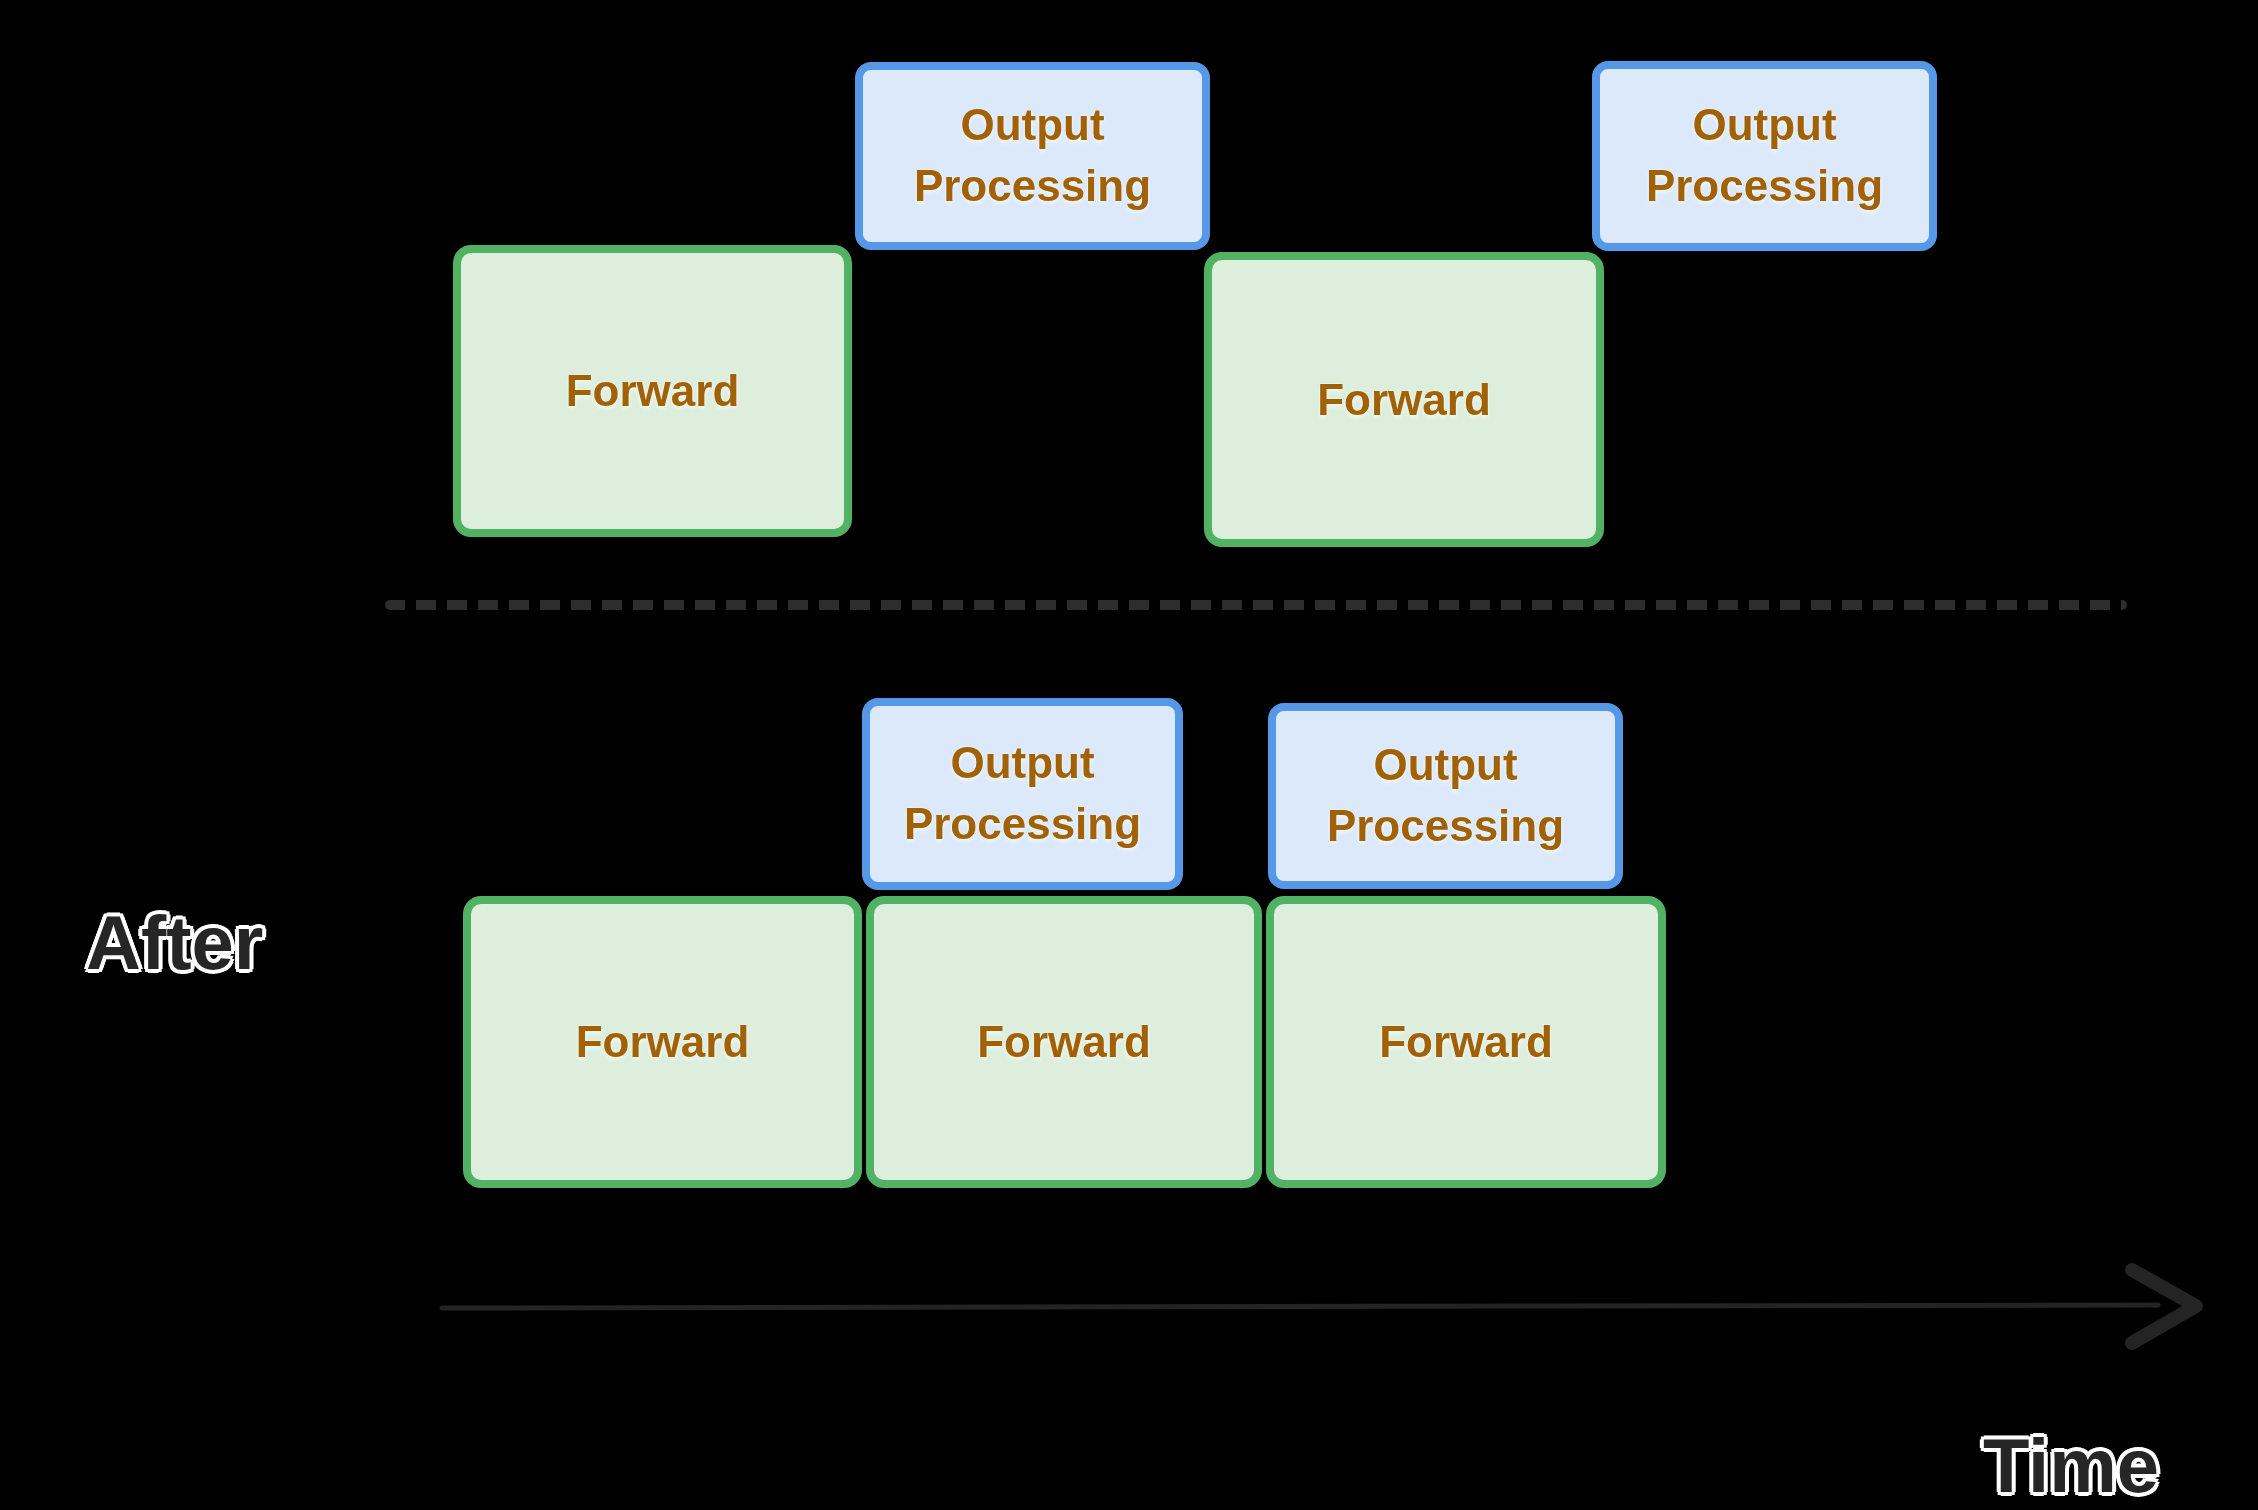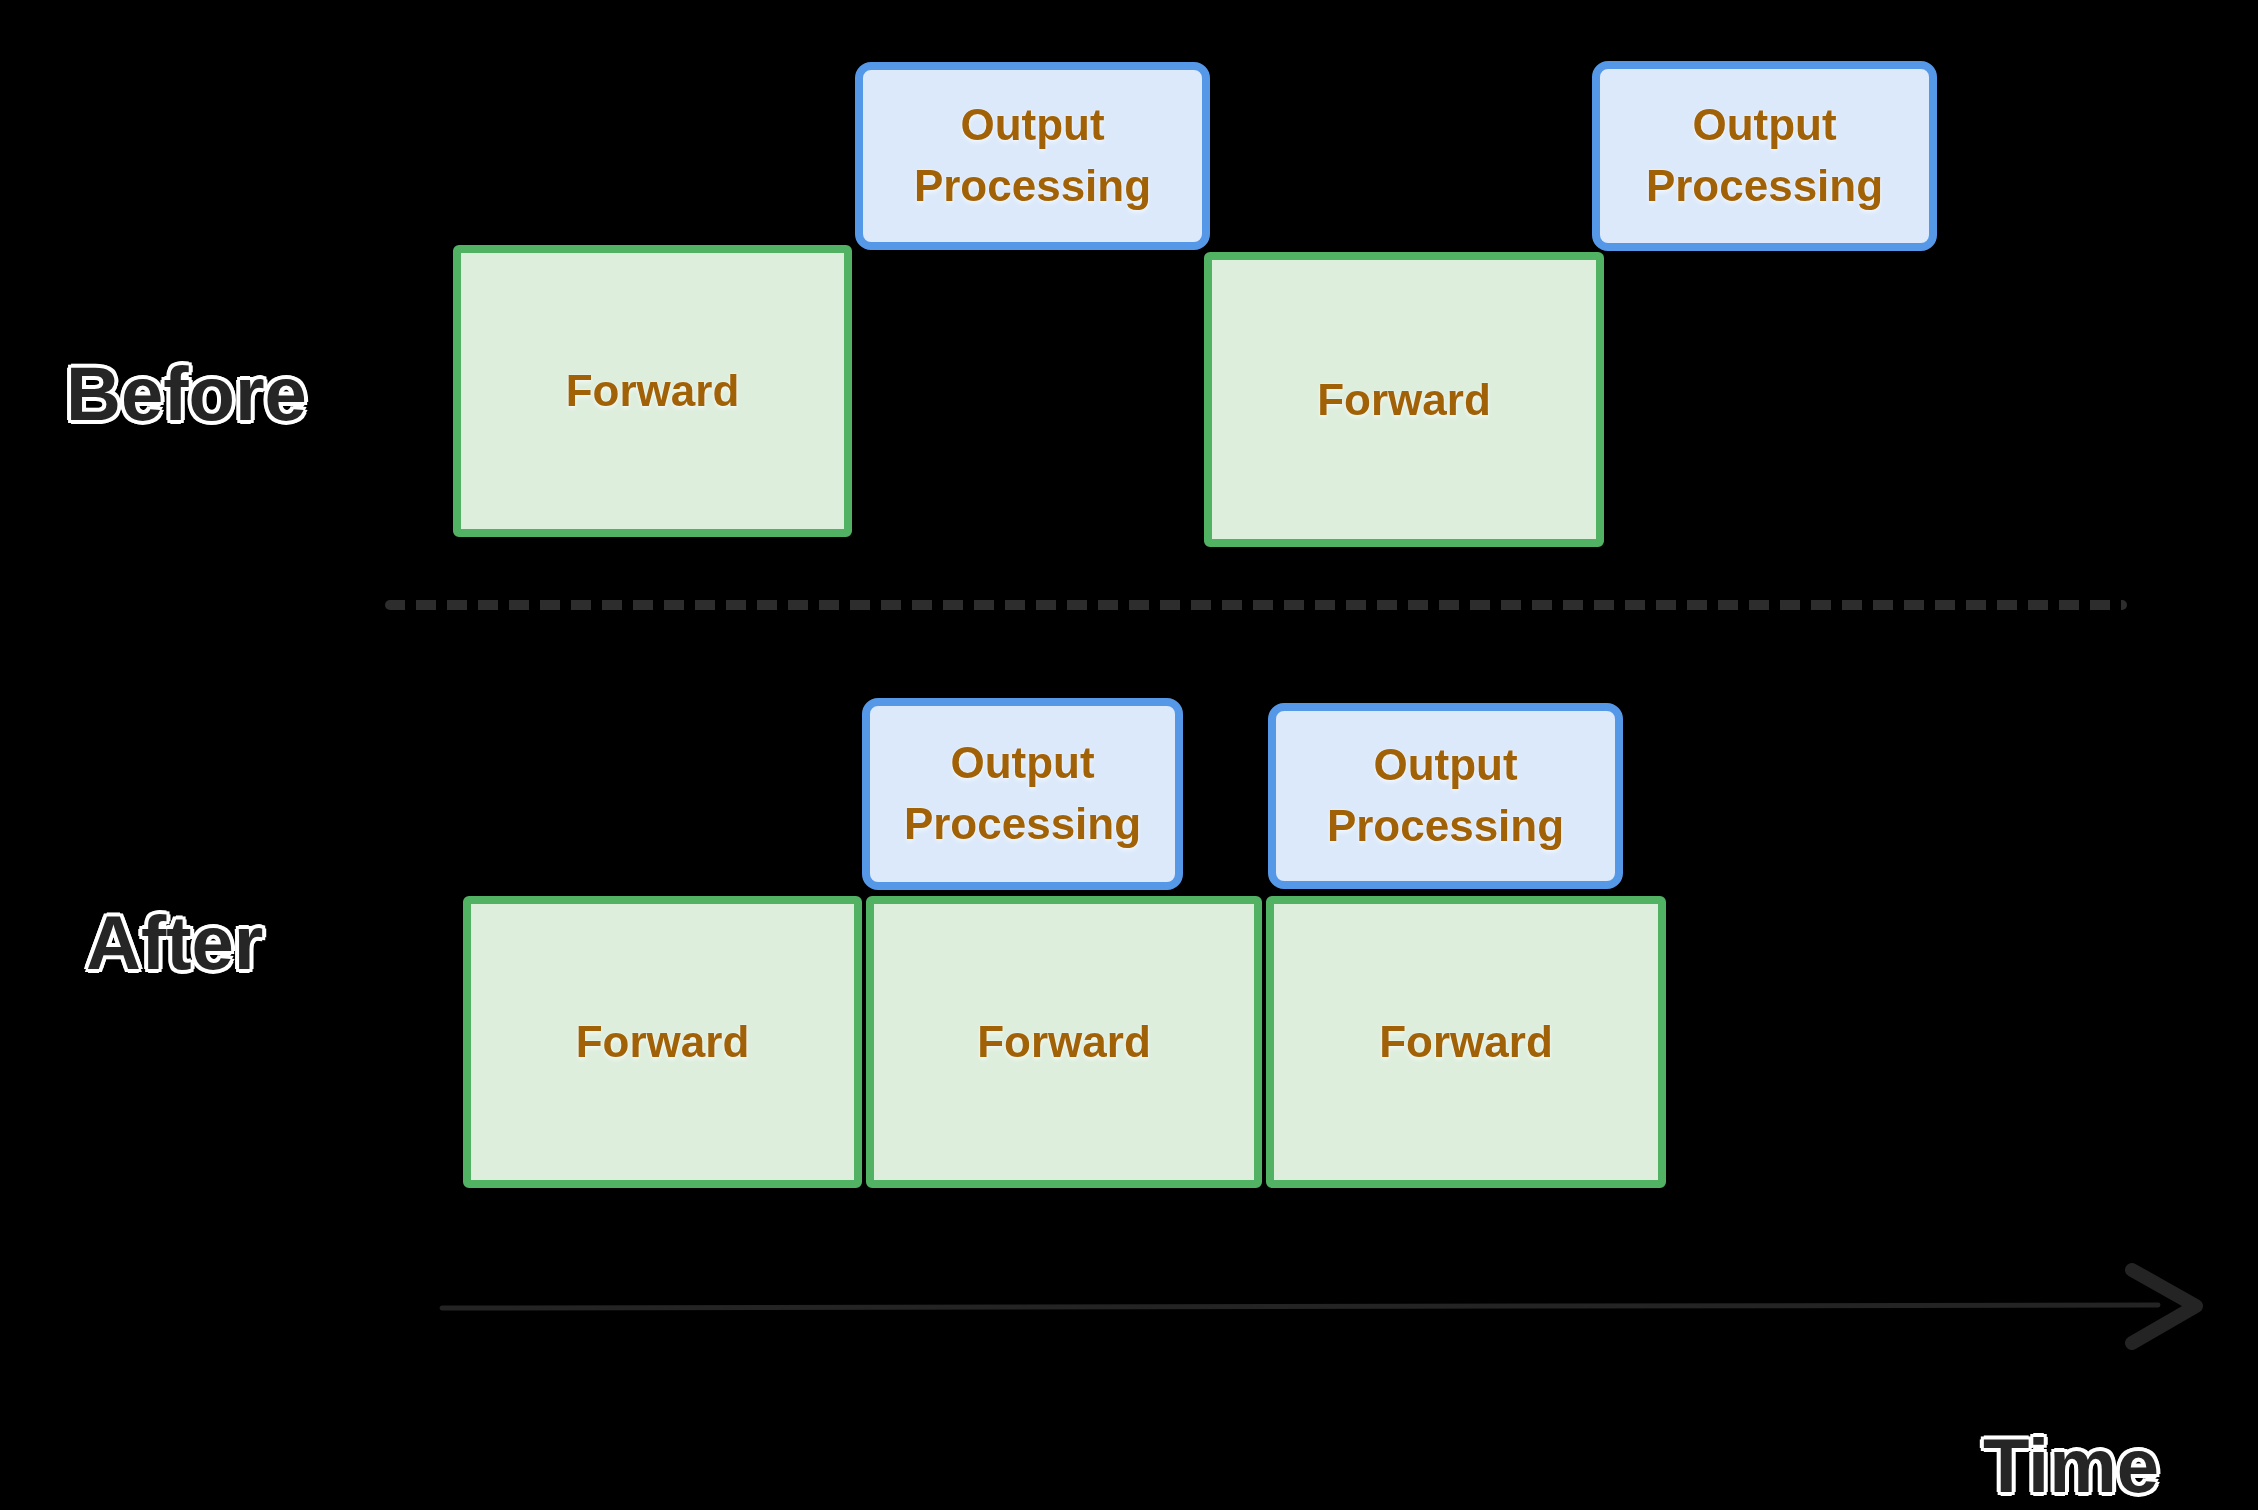--- a/index.html
+++ b/index.html
@@ -27,21 +27,21 @@
   .box {
     position: absolute; box-sizing: border-box;
     display: flex; align-items: center; justify-content: center;
     text-align: center;
     font-size: 44px; font-weight: 700; color: #a16207;
     text-shadow: 0 0 2px rgba(255,255,255,0.9), 0 3px 4px rgba(255,255,255,0.55);
   }
   .forward {
     background: #ddeedd;
     border: 8px solid #52b264;
-    border-radius: 6px;
+    border-radius: 18px;
   }
   .output {
     background: #dbe9fa;
     border: 8px solid #5598e8;
     border-radius: 16px;
     line-height: 1.38;
     white-space: pre-line;
   }
 
   
@@ -65,21 +65,20 @@
   #fwd-a2 { left: 866px;  top: 896px; width: 396px; height: 292px; }
   #fwd-a3 { left: 1266px; top: 896px; width: 400px; height: 292px; }
 
   .arrow-svg { position: absolute; left: 420px; top: 1248px; }
 </style>
 </head>
 <body>
 
 <div class="stage">
 
-  <div class="section-label" id="label-before">Before</div>
 
   <div class="box forward" id="fwd-b1">Forward</div>
 
   <div class="box output" id="out-b1">Output
 Processing</div>
 
   <div class="box forward" id="fwd-b2">Forward</div>
 
   <div class="box output" id="out-b2">Output
 Processing</div>

